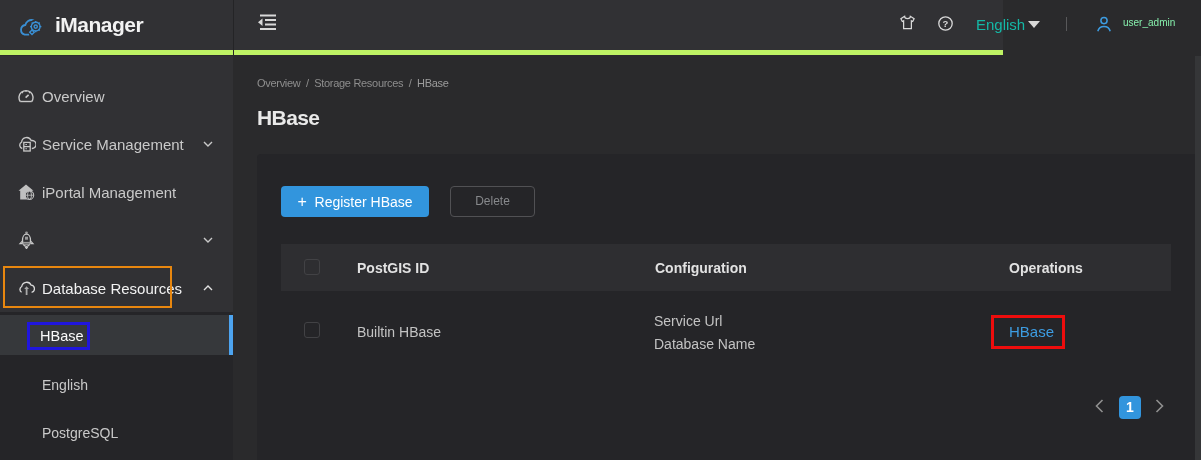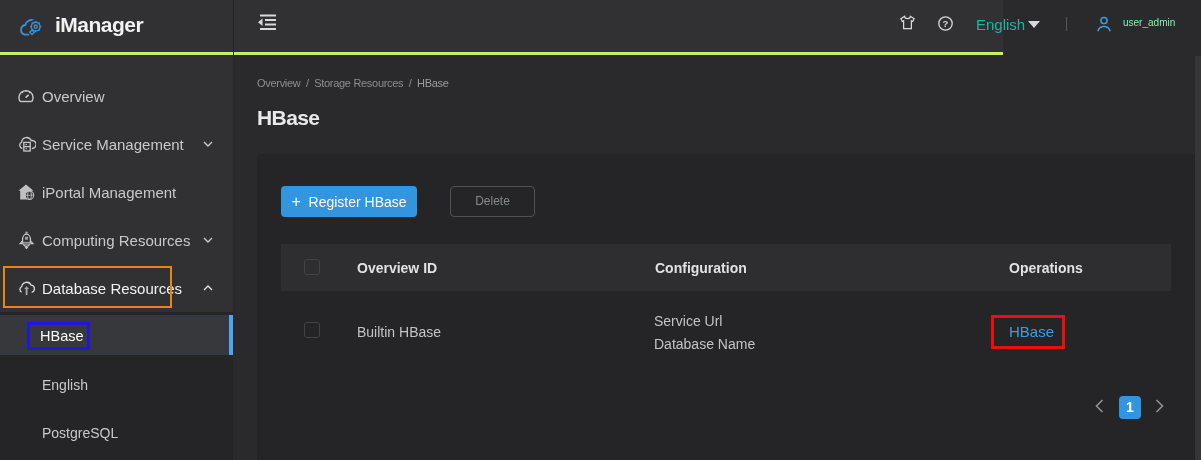--- a/index.html
+++ b/index.html
@@ -10,21 +10,21 @@
   background:#2a2a2c;
   overflow:hidden;
   color:#c5c5c5;
 }
 .abs { position:absolute; }
 
 
 #header {
   position:absolute; left:0; top:0; width:1003px; height:55px;
   background:#313134;
-  border-bottom:3px solid #bef264;
+  border-bottom:5px solid #bef264;
 }
 #logo-divider { position:absolute; left:233px; top:0; width:1px; height:55px; background:#242426; }
 #brand { position:absolute; left:55px; top:13px; font-size:21px; font-weight:bold; color:#f2f2f2; letter-spacing:-0.5px; }
 #hdr-divider { position:absolute; left:1066px; top:17px; width:1px; height:14px; background:#58585a; }
 #english { position:absolute; left:976px; top:16px; font-size:15px; color:#14b8a6; }
 #user-name { position:absolute; left:1123px; top:17px; font-size:10px; color:#86efac; }
 #eng-tri { position:absolute; left:1028px; top:21px; width:0; height:0; border-left:6px solid transparent; border-right:6px solid transparent; border-top:7px solid #d8d8d8; }
 
 
 #sidebar {
@@ -39,21 +39,21 @@
 #hbase-sel { position:absolute; left:0; top:3px; width:233px; height:40px; background:#36383b; }
 #hbase-bar { position:absolute; right:0; top:3px; width:4px; height:40px; background:#4da4f0; }
 
 
 #breadcrumb { position:absolute; left:257px; top:77px; font-size:11px; letter-spacing:-0.3px; color:#8e8e8e; }
 #breadcrumb .last { color:#9c9c9c; }
 #page-title { position:absolute; left:257px; top:106px; font-size:21px; letter-spacing:-0.6px; font-weight:bold; color:#e9e9e9; }
 #panel { position:absolute; left:257px; top:154px; width:944px; height:306px; background:#252528; border-radius:4px 0 0 0; }
 
 #btn-register {
-  position:absolute; left:24px; top:32px; width:136px; height:31px;
+  position:absolute; left:24px; top:32px; width:148px; height:31px;
   background:#3295dd; border-radius:4px; color:#fff; font-size:14px;
   text-align:center; line-height:31px;
 }
 #btn-delete {
   position:absolute; left:193px; top:32px; width:85px; height:31px;
   background:transparent; border:1px solid #515154; border-radius:4px;
   color:#87898c; font-size:12px; text-align:center; line-height:29px;
 }
 #thead { position:absolute; left:24px; top:90px; width:890px; height:47px; background:#2e2e31; }
 .th { position:absolute; top:50%; transform:translateY(-50%); font-size:14px; font-weight:bold; color:#e2e2e2; }
@@ -155,21 +155,20 @@
     <svg class="nav-icon" width="17" height="18" viewBox="0 0 17 18">
       <circle cx="8.5" cy="1.8" r="1.4" fill="#9a9a9a"></circle>
       <path d="M8.5 3.2 C11 3.2 12.5 6 12.5 9.3 C12.5 12.8 10.9 15.3 8.5 15.3 C6.1 15.3 4.5 12.8 4.5 9.3 C4.5 6 6 3.2 8.5 3.2 Z" fill="none" stroke="#c9c9c9" stroke-width="1.3"></path>
       <path d="M4.5 9.8 L2 12.6 L4.5 12.6" fill="none" stroke="#c9c9c9" stroke-width="1.2"></path>
       <path d="M12.5 9.8 L15 12.6 L12.5 12.6" fill="none" stroke="#c9c9c9" stroke-width="1.2"></path>
       <rect x="7.5" y="6.2" width="2" height="2" fill="none" stroke="#9a9a9a" stroke-width="1"></rect>
       <line x1="5" y1="11.6" x2="12" y2="11.6" stroke="#9a9a9a" stroke-width="1.4"></line>
       <line x1="5.4" y1="13.2" x2="11.6" y2="13.2" stroke="#9a9a9a" stroke-width="1.4"></line>
       <path d="M7.3 15.8 L8.5 17.6 L9.7 15.8" fill="none" stroke="#c9c9c9" stroke-width="1.2"></path>
     </svg>
-    <span class="nav-text">Computing Resources</span>
     <svg class="nav-chev" width="10" height="6" viewBox="0 0 10 6">
         <path d="M1 1 L5 5 L9 1" fill="none" stroke="#c9c9c9" stroke-width="1.4"></path>
       </svg>
   </div>
   <div class="nav-item" style="top:208px">
     <svg class="nav-icon" width="17" height="15" viewBox="0 0 17 15">
       <path d="M13.6 11.8 A3.6 3.6 0 0 0 13.2 4.7 A5 5 0 0 0 3.7 6 A3.3 3.3 0 0 0 3.6 11.8" fill="none" stroke="#d9d9d9" stroke-width="1.3"></path>
       <path d="M8.6 5.8 L11 8.4 L9.5 8.4 L9.5 14.5 L7.7 14.5 L7.7 8.4 L6.2 8.4 Z" fill="#a9a9a9"></path>
     </svg>
     <span class="nav-text" style="color:#f2f2f2">Database Resources</span>
@@ -188,21 +187,21 @@
 
 <div id="breadcrumb">Overview&nbsp;&nbsp;/&nbsp;&nbsp;Storage Resources&nbsp;&nbsp;/&nbsp;&nbsp;<span class="last">HBase</span></div>
 <div id="page-title">HBase</div>
 
 <div id="panel">
   <div id="btn-register"><span style="font-size:16px;">+</span>&nbsp;&nbsp;Register HBase</div>
   <div id="btn-delete">Delete</div>
 
   <div id="thead">
     <div class="checkbox" style="left:23px;top:15px;"></div>
-    <span class="th" style="left:76px">Overview ID</span>
+    <span class="th" style="left:76px">PostGIS ID</span>
     <span class="th" style="left:374px">Configuration</span>
     <span class="th" style="left:728px">Operations</span>
   </div>
 
   <div class="checkbox" style="left:47px;top:168px;"></div>
   <span class="td" style="left:100px;top:170px">Builtin HBase</span>
   <span class="td" style="left:397px;top:159px">Service Url</span>
   <span class="td" style="left:397px;top:182px">Database Name</span>
   <span id="enable">HBase</span>
 

